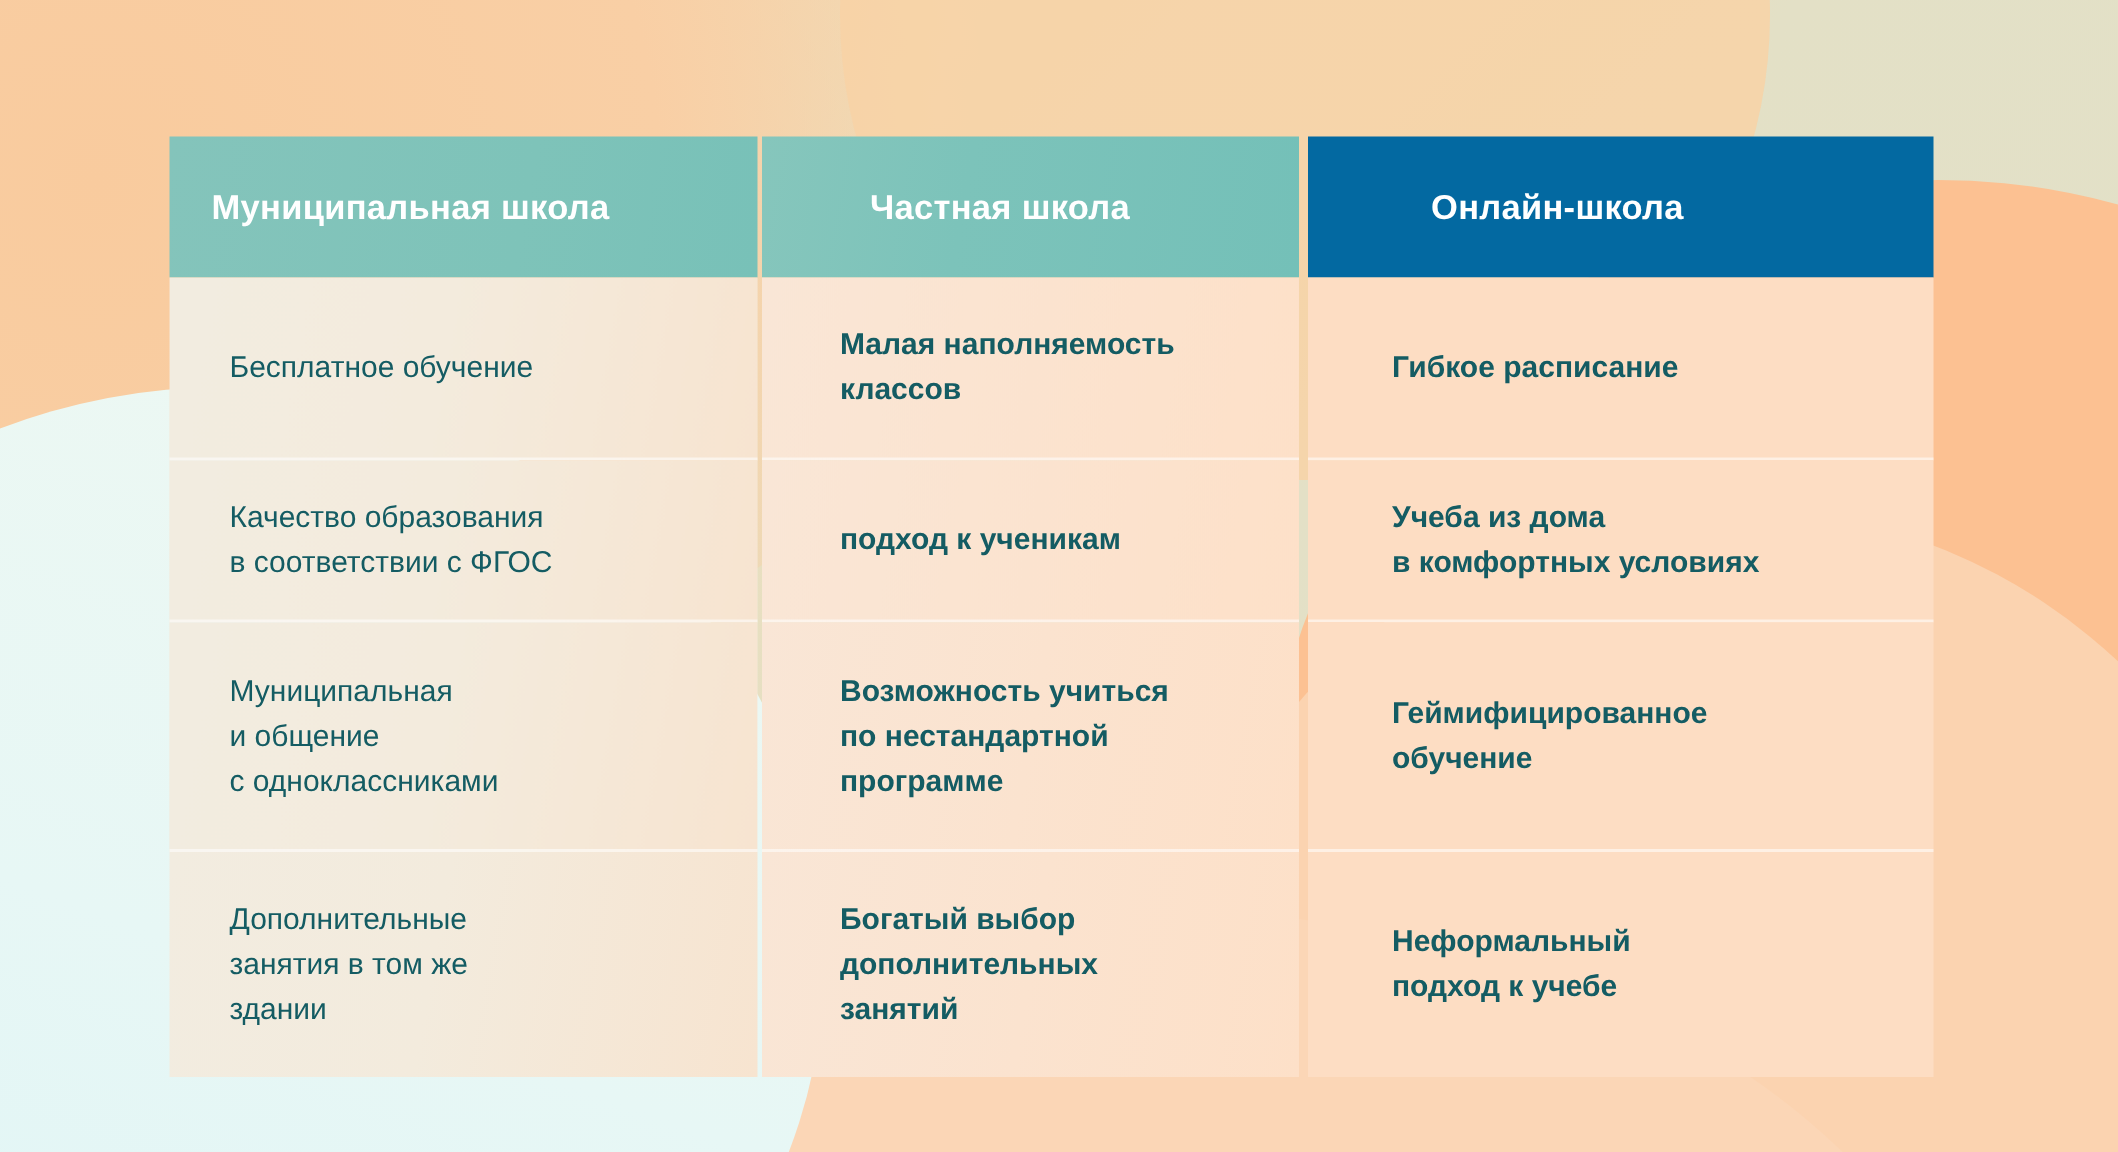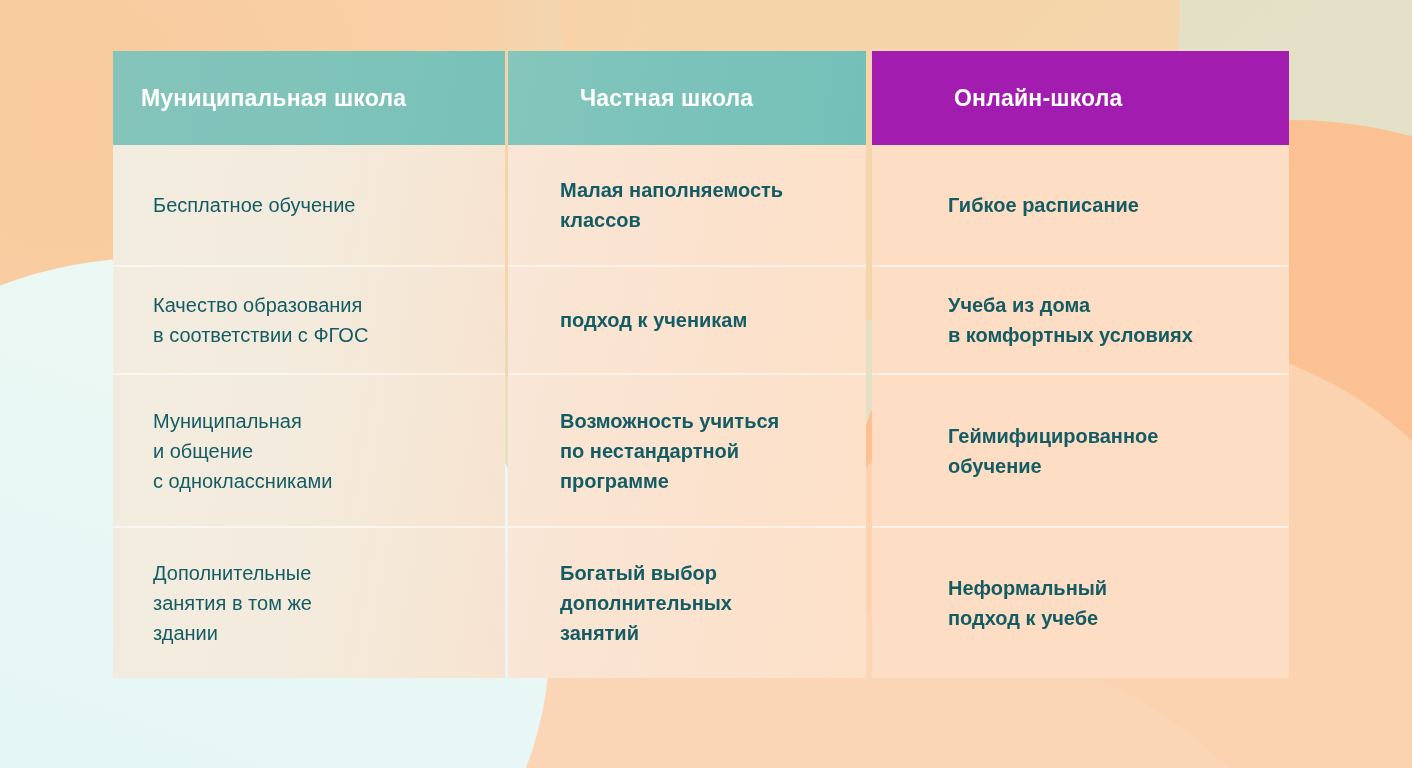--- a/index.html
+++ b/index.html
@@ -98,20 +98,21 @@
     z-index: 2;
   }
   .table {
     display: grid;
     grid-template-columns: 392px 364px 420px;
     column-gap: 0;
   }
   .col {
     display: flex;
     flex-direction: column;
+    margin-top: 40px;
   }
 
   .hdr {
     height: 94px;
     display: flex;
     align-items: center;
     color: #ffffff;
     font-size: 23px;
     font-weight: bold;
     letter-spacing: .2px;
@@ -122,21 +123,21 @@
     background: linear-gradient(100deg, #84c4bb 0%, #7ec3b9 60%, #78c1b8 100%);
     padding-left: 28px;
   }
   .col:nth-child(2) .hdr {
     background: linear-gradient(100deg, #86c6bc 0%, #7cc3ba 38%, #74c0b8 100%);
     padding-left: 72px;
     margin-left: 3px;
     margin-right: 3px;
   }
   .col:nth-child(3) .hdr {
-    background: #a21caf;
+    background: #0369a1;
     padding-left: 82px;
     margin-left: 3px;
   }
 
   .cell {
     box-sizing: border-box;
     display: flex;
     flex-direction: column;
     justify-content: center;
     color: #145c63;
@@ -161,21 +162,21 @@
     font-weight: bold;
     margin-left: 3px;
     margin-right: 3px;
     padding-left: 52px;
   }
   
   .col:nth-child(3) .cell {
     background: #fdddc3;
     font-weight: bold;
     margin-left: 3px;
-    padding-left: 76px;
+    padding-left: 56px;
   }
 
   .r0 { height: 122px; }
   .r1 { height: 108px; }
   .r2 { height: 153px; }
   .r3 { height: 150px; }
 </style>
 </head>
 <body>
 

